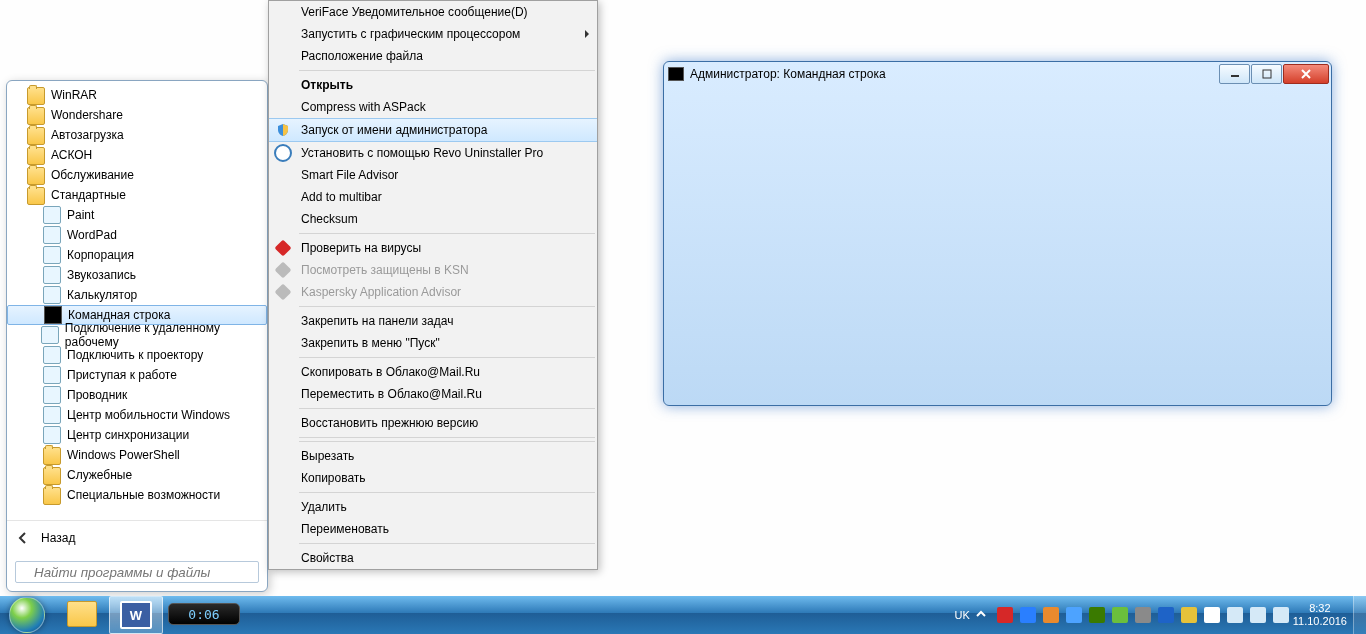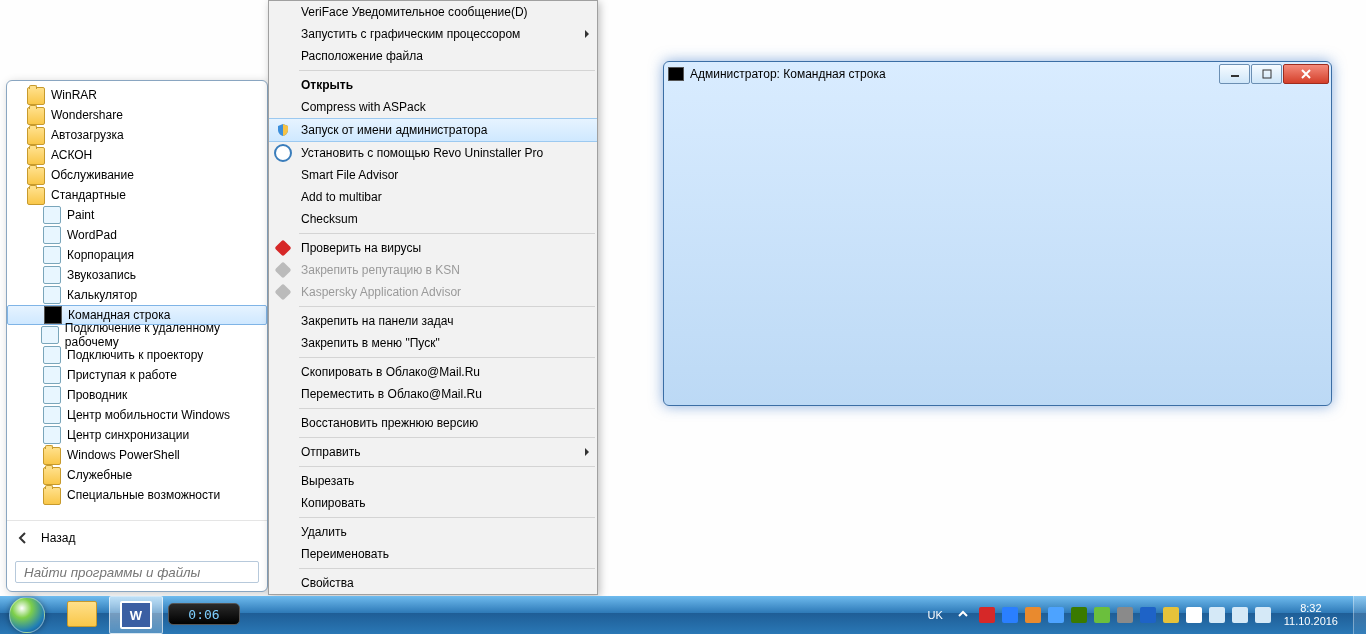--- a/index.html
+++ b/index.html
@@ -10,21 +10,21 @@
   .start-panel{position:absolute;left:6px;top:80px;bottom:42px;width:260px;background:#fff;border:1px solid #8aa6c1;border-radius:6px;box-shadow:2px 2px 10px rgba(0,0,0,.2);display:flex;flex-direction:column;}
   .program-list{flex:1;overflow:hidden;padding:4px 0;}
   .program-item{display:flex;align-items:center;height:20px;padding:0 4px;cursor:default;}
   .program-item .pad1{width:16px;}
   .program-item .pad2{width:32px;}
   .program-item .ic{width:16px;height:16px;flex:0 0 16px;margin-right:6px;}
   .program-item.selected{background:linear-gradient(180deg,#e6f3ff,#cfe8ff);border:1px solid #7fb4e6;border-radius:2px;height:18px;}
   .back-row{display:flex;align-items:center;height:26px;border-top:1px solid #e5e5e5;padding:4px 8px;}
   .back-row .arrow{width:16px;height:16px;margin-right:10px;}
   .search-row{padding:6px 8px 8px 8px;}
-  .search-input{width:100%;height:22px;border:1px solid #b7c9db;border-radius:2px;padding:2px 8px;font-style:italic;color:#888;box-sizing:border-box;background:#fff;}
+  .search-input{width:100%;height:22px;border:1px solid #b7c9db;border-radius:2px;padding:2px 18px;font-style:italic;color:#888;box-sizing:border-box;background:#fff;}
 
   
   .ic-folder{background:linear-gradient(180deg,#ffe08a,#f9c74a);border:1px solid #c79a2c;border-radius:2px;height:12px;margin-top:2px;position:relative;}
   .ic-folder::before{content:"";position:absolute;top:-3px;left:1px;width:6px;height:3px;background:#ffe08a;border:1px solid #c79a2c;border-bottom:none;border-radius:2px 2px 0 0;}
   .ic-app{border:1px solid #7aa6bb;border-radius:2px;background:#e8f6ff;}
   .ic-cmd{background:#000;border:1px solid #555;}
 
   
   .context-menu{position:absolute;left:268px;top:0;width:328px;background:#f2f2f2;border:1px solid #a0a0a0;box-shadow:2px 2px 8px rgba(0,0,0,.25);}
   .ctx-item{display:flex;align-items:center;height:22px;padding:0 20px 0 4px;cursor:default;position:relative;}
@@ -50,21 +50,21 @@
   .start-btn{width:54px;height:38px;display:flex;align-items:center;justify-content:center;}
   .orb{width:34px;height:34px;border-radius:50%;background:radial-gradient(circle at 35% 30%,#fff,#7ecf4a 30%,#1f7db7 70%,#0b3f66 100%);border:1px solid rgba(255,255,255,.4);box-shadow:0 0 6px rgba(0,0,0,.4);}
   .pinned{display:flex;gap:1px;margin-left:2px;}
   .pin{width:52px;height:36px;display:flex;align-items:center;justify-content:center;border-radius:2px;}
   .pin.active{background:linear-gradient(180deg,rgba(255,255,255,.55),rgba(255,255,255,.2));border:1px solid rgba(255,255,255,.6);}
   .pin .pic{width:28px;height:24px;}
   .pin-explorer .pic{background:linear-gradient(180deg,#ffe08a,#f9c74a);border:1px solid #c79a2c;border-radius:2px;}
   .pin-word{background:#fff;border-radius:2px;}
   .pin-word .pic{background:#3b5fa3;border:2px solid #fff;border-radius:2px;color:#fff;font-weight:bold;display:flex;align-items:center;justify-content:center;font-size:13px;}
   .pin-prog .pic{background:linear-gradient(180deg,#2a2a2a,#000);border:1px solid #555;border-radius:5px;color:#7ecfff;display:flex;align-items:center;justify-content:center;font-size:13px;font-family:monospace;}
-  .tray{margin-left:auto;display:flex;align-items:center;gap:9px;padding-right:0;}
+  .tray{margin-left:auto;display:flex;align-items:center;padding-right:0;}
   .lang{font-size:11px;color:#fff;margin-right:4px;}
   .tray-ic{width:16px;height:16px;border-radius:2px;}
   .clock{text-align:center;font-size:11px;line-height:13px;padding:0 6px 0 4px;}
   .showdesk{width:12px;height:38px;border-left:1px solid rgba(255,255,255,.35);background:linear-gradient(180deg,rgba(255,255,255,.2),rgba(255,255,255,.05));}
 
   
   .mic-shield{width:14px;height:14px;}
   .mic-kasp{width:12px;height:12px;background:#d62828;border-radius:2px;transform:rotate(45deg);}
   .mic-revo{width:14px;height:14px;border:2px solid #3a7dbb;border-radius:50%;background:#fff;}
 </style>
@@ -246,21 +246,21 @@
       <div class="ctx-item">
         <span class="mic">
           <div class="mic-kasp"></div>
         </span>
         <span>Проверить на вирусы</span>
       </div>
       <div class="ctx-item disabled">
         <span class="mic">
           <div class="mic-kasp" style="background: rgb(187, 187, 187);"></div>
         </span>
-        <span>Закрепить репутацию в KSN</span>
+        <span>Посмотреть защищены в KSN</span>
       </div>
       <div class="ctx-item disabled">
         <span class="mic">
           <div class="mic-kasp" style="background: rgb(187, 187, 187);"></div>
         </span>
         <span>Kaspersky Application Advisor</span>
       </div>
       <div class="ctx-sep"></div>
       <div class="ctx-item">
         <span class="mic"></span>
@@ -278,25 +278,20 @@
       <div class="ctx-item">
         <span class="mic"></span>
         <span>Переместить в Облако@Mail.Ru</span>
       </div>
       <div class="ctx-sep"></div>
       <div class="ctx-item">
         <span class="mic"></span>
         <span>Восстановить прежнюю версию</span>
       </div>
       <div class="ctx-sep"></div>
-      <div class="ctx-item">
-        <span class="mic"></span>
-        <span>Отправить</span>
-        <span class="ctx-sub"></span>
-      </div>
       <div class="ctx-sep"></div>
       <div class="ctx-item">
         <span class="mic"></span>
         <span>Вырезать</span>
       </div>
       <div class="ctx-item">
         <span class="mic"></span>
         <span>Копировать</span>
       </div>
       <div class="ctx-sep"></div>

